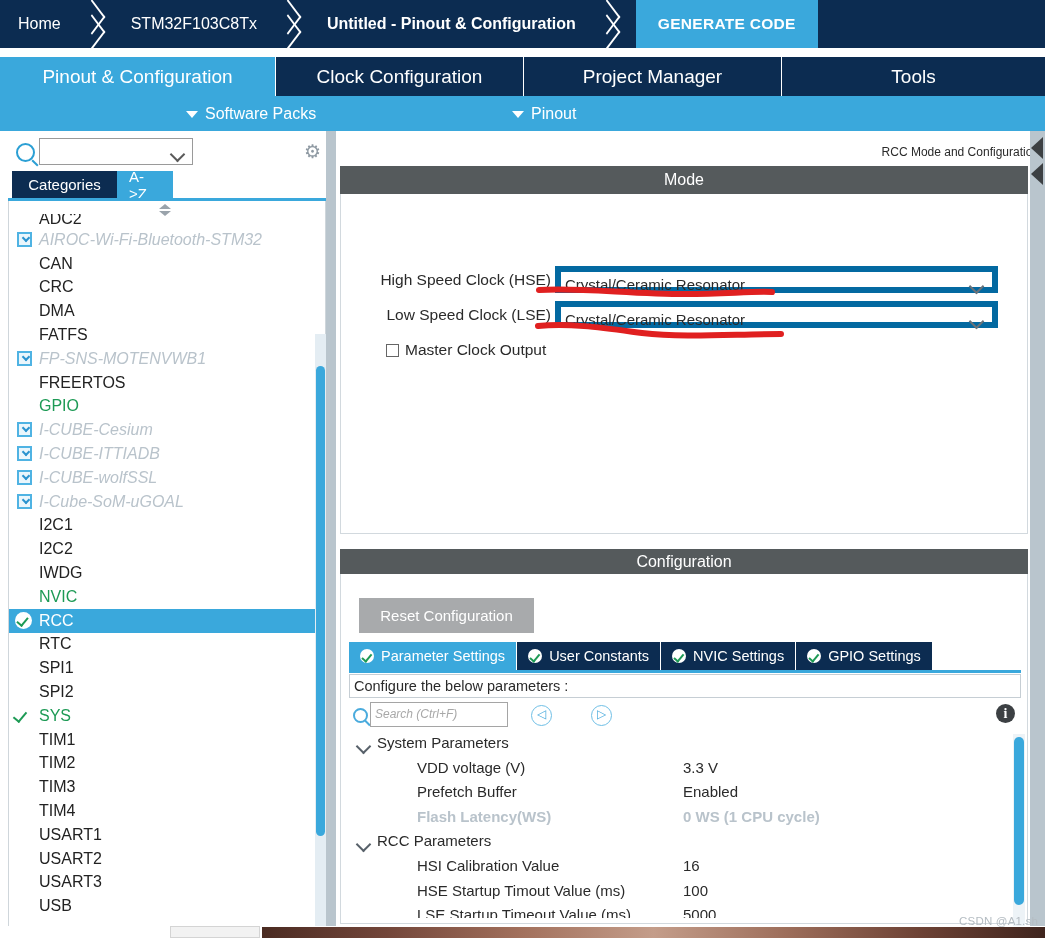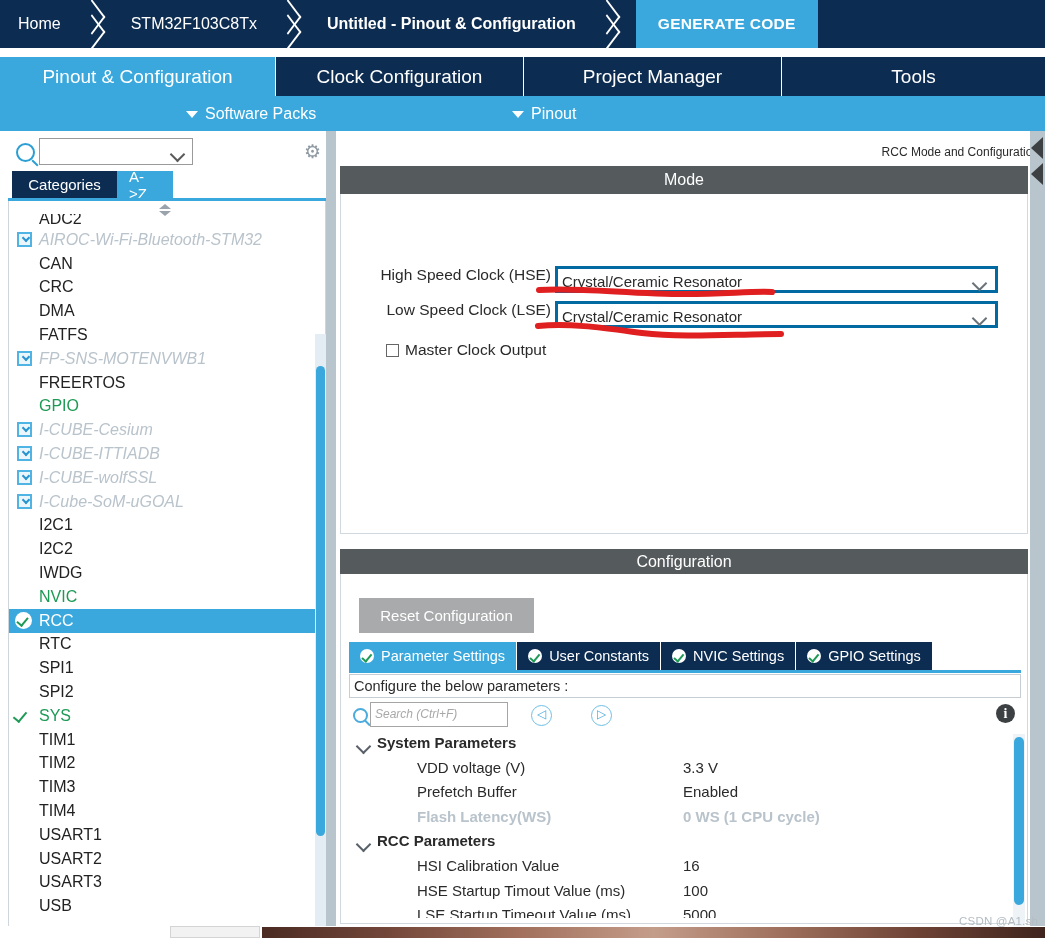--- a/index.html
+++ b/index.html
@@ -352,31 +352,32 @@
     left: 2px; top: 63px;
     width: 688px; height: 340px;
     border: 1px solid #d2d9de;
     border-top: none;
     box-sizing: border-box;
     background: #ffffff;
   }
   .fieldrow {
     position: absolute;
     display: flex;
+    align-items: center;
   }
   .flabel {
     font-size: 15.5px;
     color: #2a2a2a;
     text-align: right;
     white-space: nowrap;
   }
   .combo {
     position: relative;
     height: 27px;
-    border: 3px solid #0369a1;
+    border: 6px solid #0369a1;
     background: #ffffff;
     box-sizing: border-box;
   }
   .combo .cval {
     position: absolute;
     left: 4px; top: 4px;
     font-size: 15px;
     color: #2a2a2a;
     white-space: nowrap;
   }
@@ -553,21 +554,21 @@
     left: 8px; top: 160px;
     width: 660px;
   }
   .trow {
     position: relative;
     height: 24.6px;
     font-size: 15px;
     color: #2a2a2a;
     white-space: nowrap;
   }
-  .trow.group { padding-left: 28px; font-weight: bold; }
+  .trow.group { padding-left: 28px; }
   .trow.leaf  { padding-left: 68px; }
   .trow.dim   { color: #b9c3cb; font-weight: bold; }
   .tcaret {
     position: absolute;
     left: 9px; top: 7px;
     width: 9px; height: 9px;
     border-left: 2px solid #58616a;
     border-bottom: 2px solid #58616a;
     transform: rotate(-45deg);
   }

